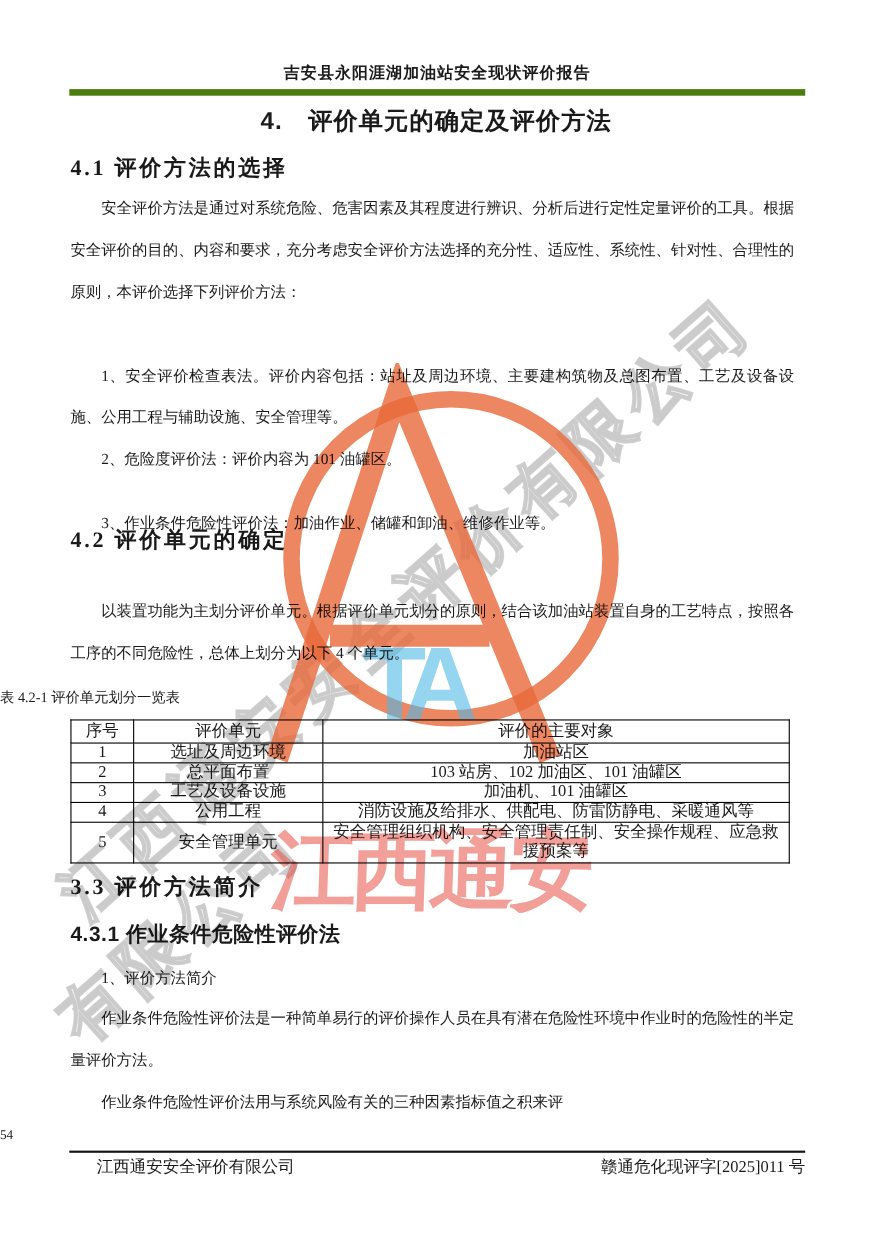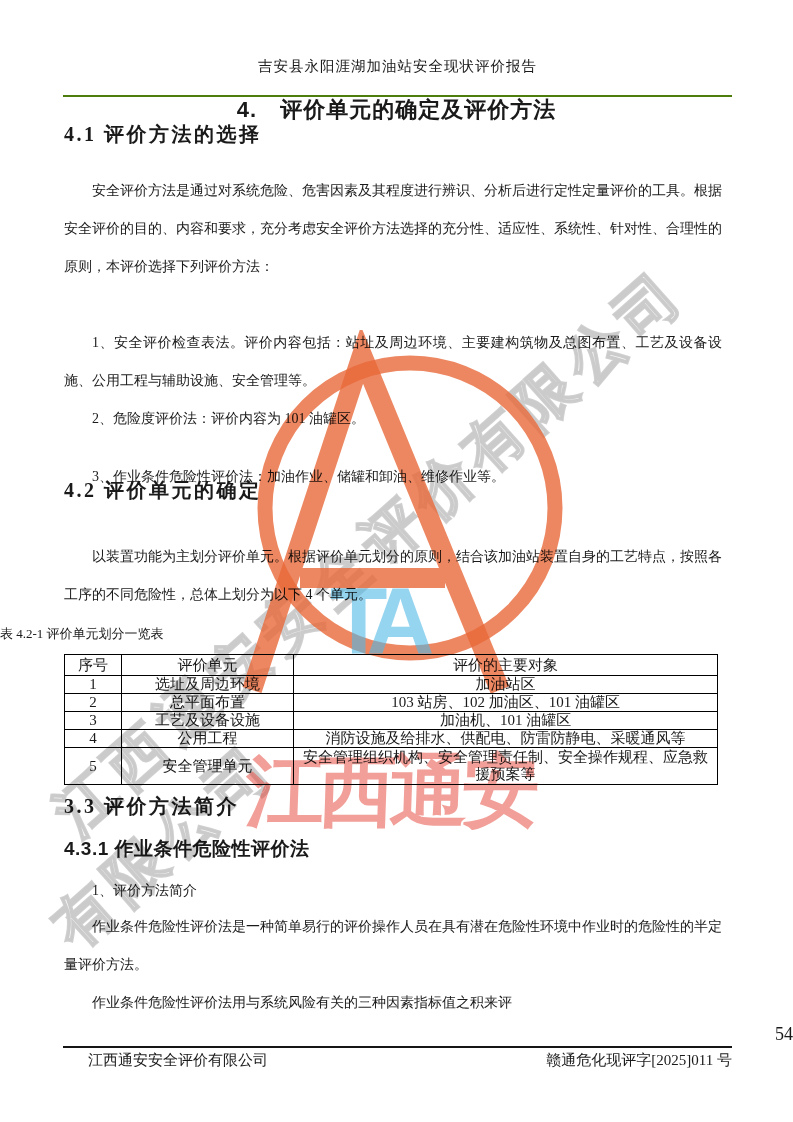--- a/index.html
+++ b/index.html
@@ -6,26 +6,26 @@
   .page{
     position:relative; width:793px; height:1122px; margin:0 auto;
     background:#ffffff; overflow:hidden;
     font-family:"Liberation Serif","DejaVu Serif",serif;
     color:#1a1a1a;
   }
   
   .header{
     position:absolute; left:63px; right:61px; top:0; height:76px;
     display:flex; align-items:flex-end; justify-content:center;
-    border-bottom:2px solid #4d7c0f; padding-bottom:19px;
-    font-size:14.5px; letter-spacing:1px;
+    border-bottom:6px solid #4d7c0f; padding-bottom:5px;
+    font-size:14.5px; letter-spacing:1px;font-weight:bold;
   }
   .page-num{
-    position:absolute; left:0; right:0; top:1024px; text-align:right;
-    font-size:18px;
+    position:absolute; left:0; right:0; top:1024px; text-align:left;
+    font-size:12px;
   }
   .footer-rule{
     position:absolute; left:63px; right:61px; top:1046px;
     border-top:2px solid #151515;
   }
   .footer-row{
     position:absolute; left:63px; right:61px; top:1051px;
     display:flex; justify-content:space-between; font-size:15px;
   }
   .footer-row .company{margin-left:25px;}
@@ -97,21 +97,21 @@
 <body>
 
 <div class="page">
 
   <div class="header">
     <span>吉安县永阳涯湖加油站安全现状评价报告</span>
   </div>
 
   <div class="doc-title">4.　评价单元的确定及评价方法</div>
 
-  <div class="h-num" style="top:121px;">4.1 评价方法的选择</div>
+  <div class="h-num" style="top:139px;">4.1 评价方法的选择</div>
   <div class="para" style="top:172px;">安全评价方法是通过对系统危险、危害因素及其程度进行辨识、分析后进行定性定量评价的工具。根据安全评价的目的、内容和要求，充分考虑安全评价方法选择的充分性、适应性、系统性、针对性、合理性的原则，本评价选择下列评价方法：</div>
   <div class="para" style="top:324px;">1、安全评价检查表法。评价内容包括：站址及周边环境、主要建构筑物及总图布置、工艺及设备设施、公用工程与辅助设施、安全管理等。</div>
   <div class="para" style="top:400px;">2、危险度评价法：评价内容为 101 油罐区。</div>
   <div class="para" style="top:438px;margin-top:20px;">3、作业条件危险性评价法：加油作业、储罐和卸油、维修作业等。</div>
 
   <div class="h-num" style="top:477px;">4.2 评价单元的确定</div>
   <div class="para" style="top:510px;margin-top:28px;">以装置功能为主划分评价单元。根据评价单元划分的原则，结合该加油站装置自身的工艺特点，按照各工序的不同危险性，总体上划分为以下 4 个单元。</div>
   <div class="caption">表 4.2-1 评价单元划分一览表</div>
 
   <table class="unit">

